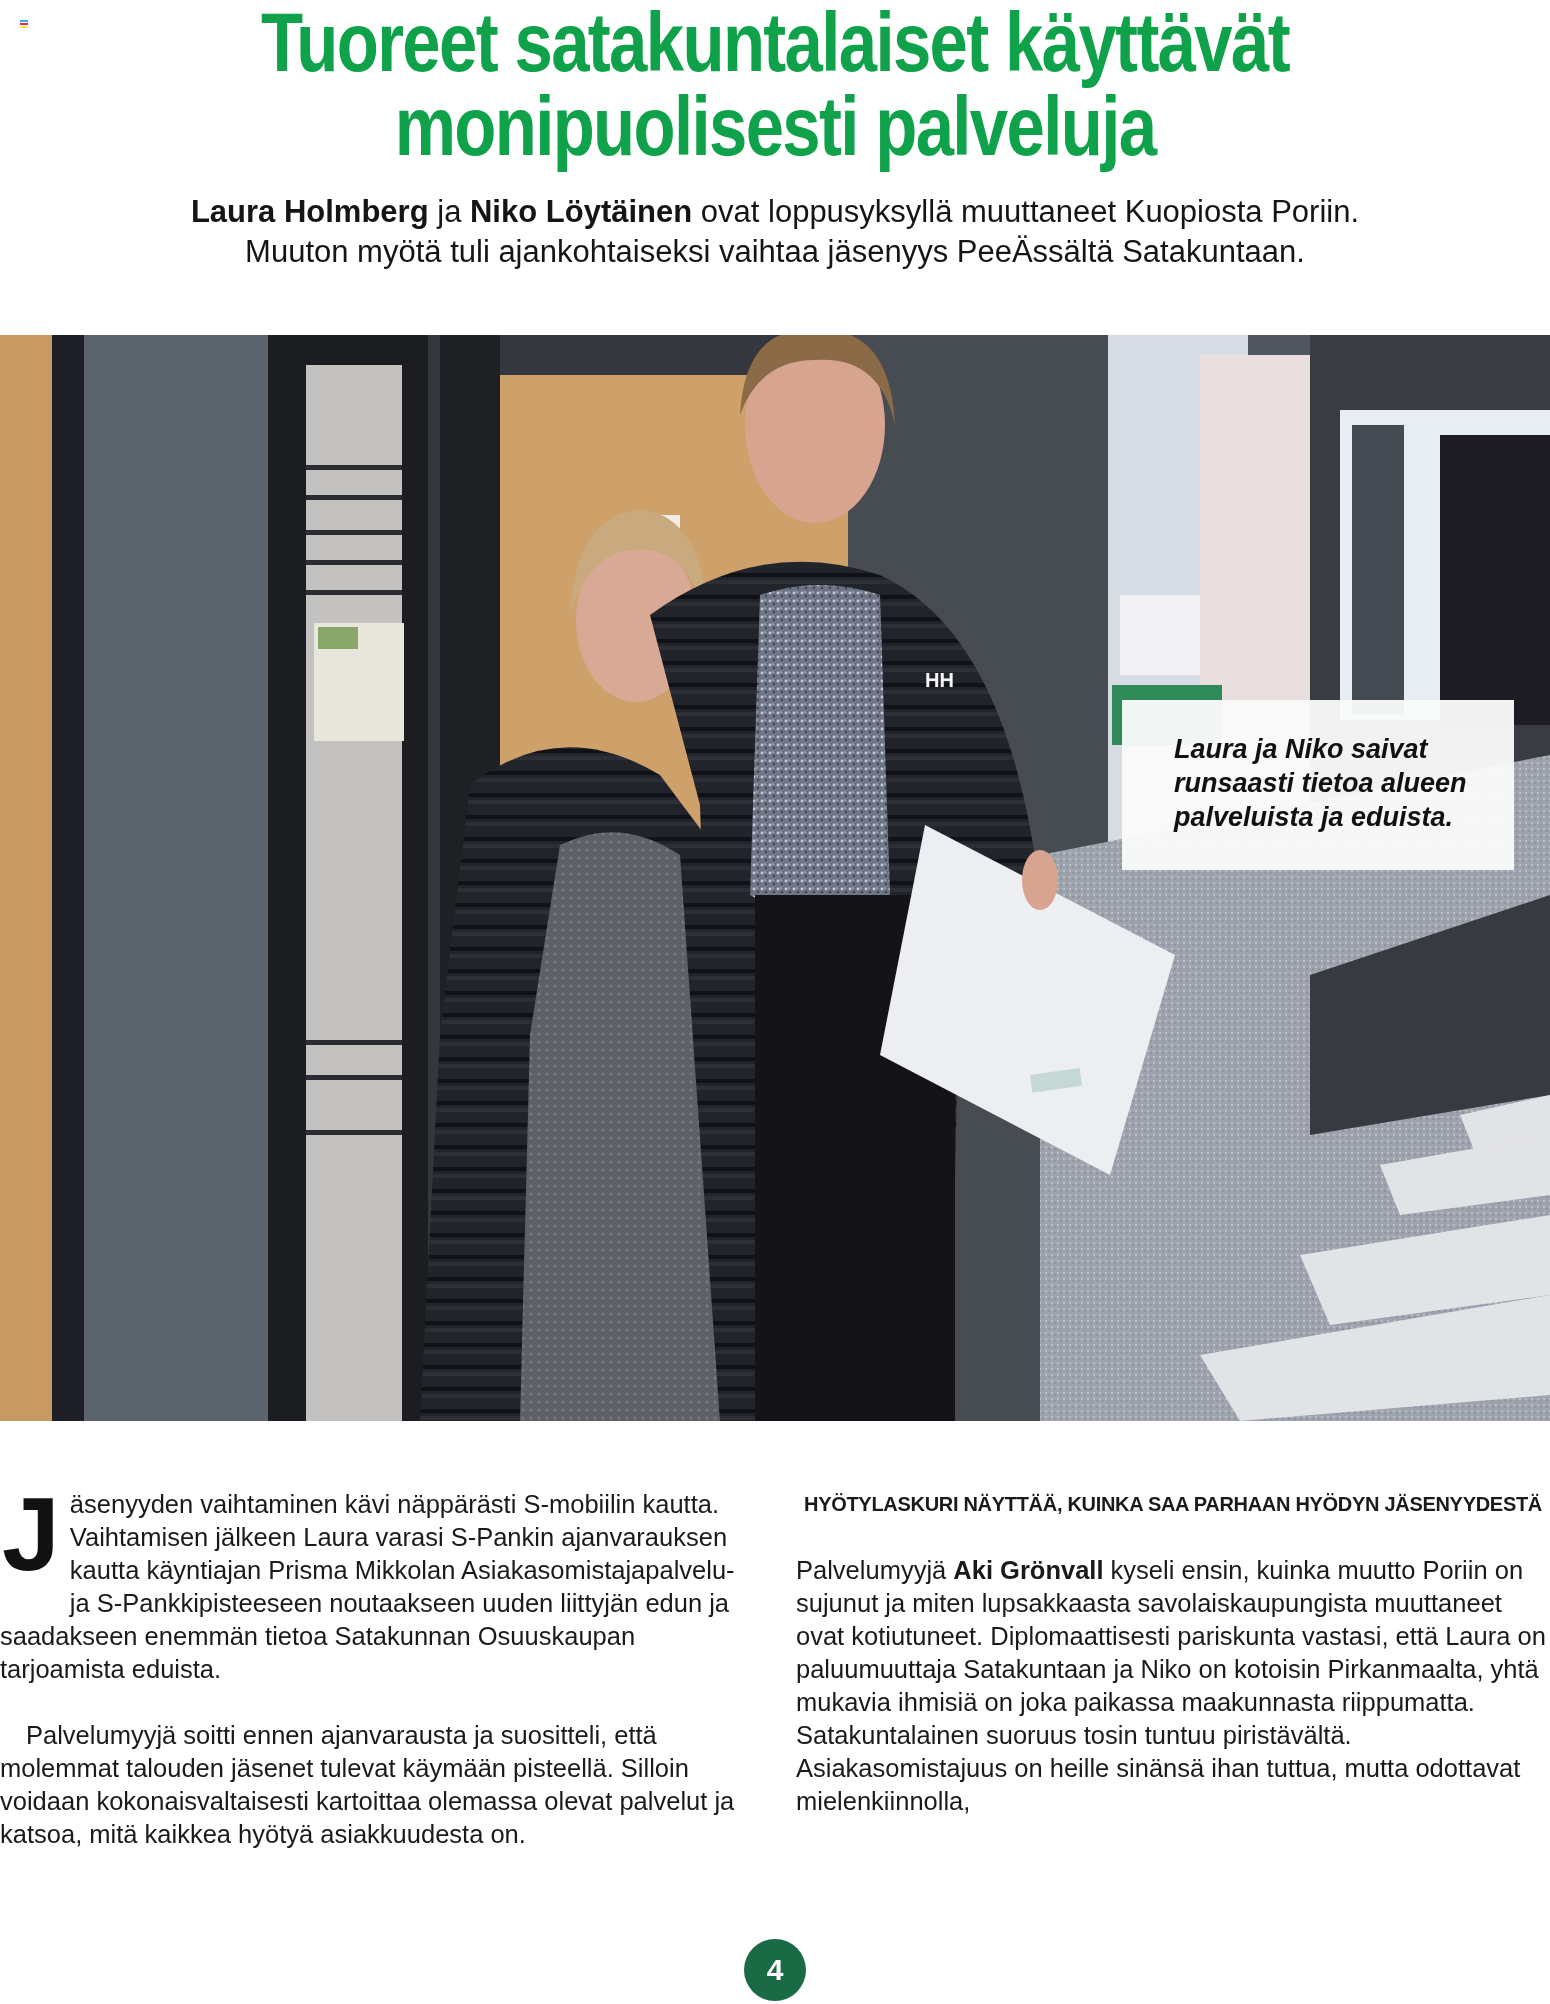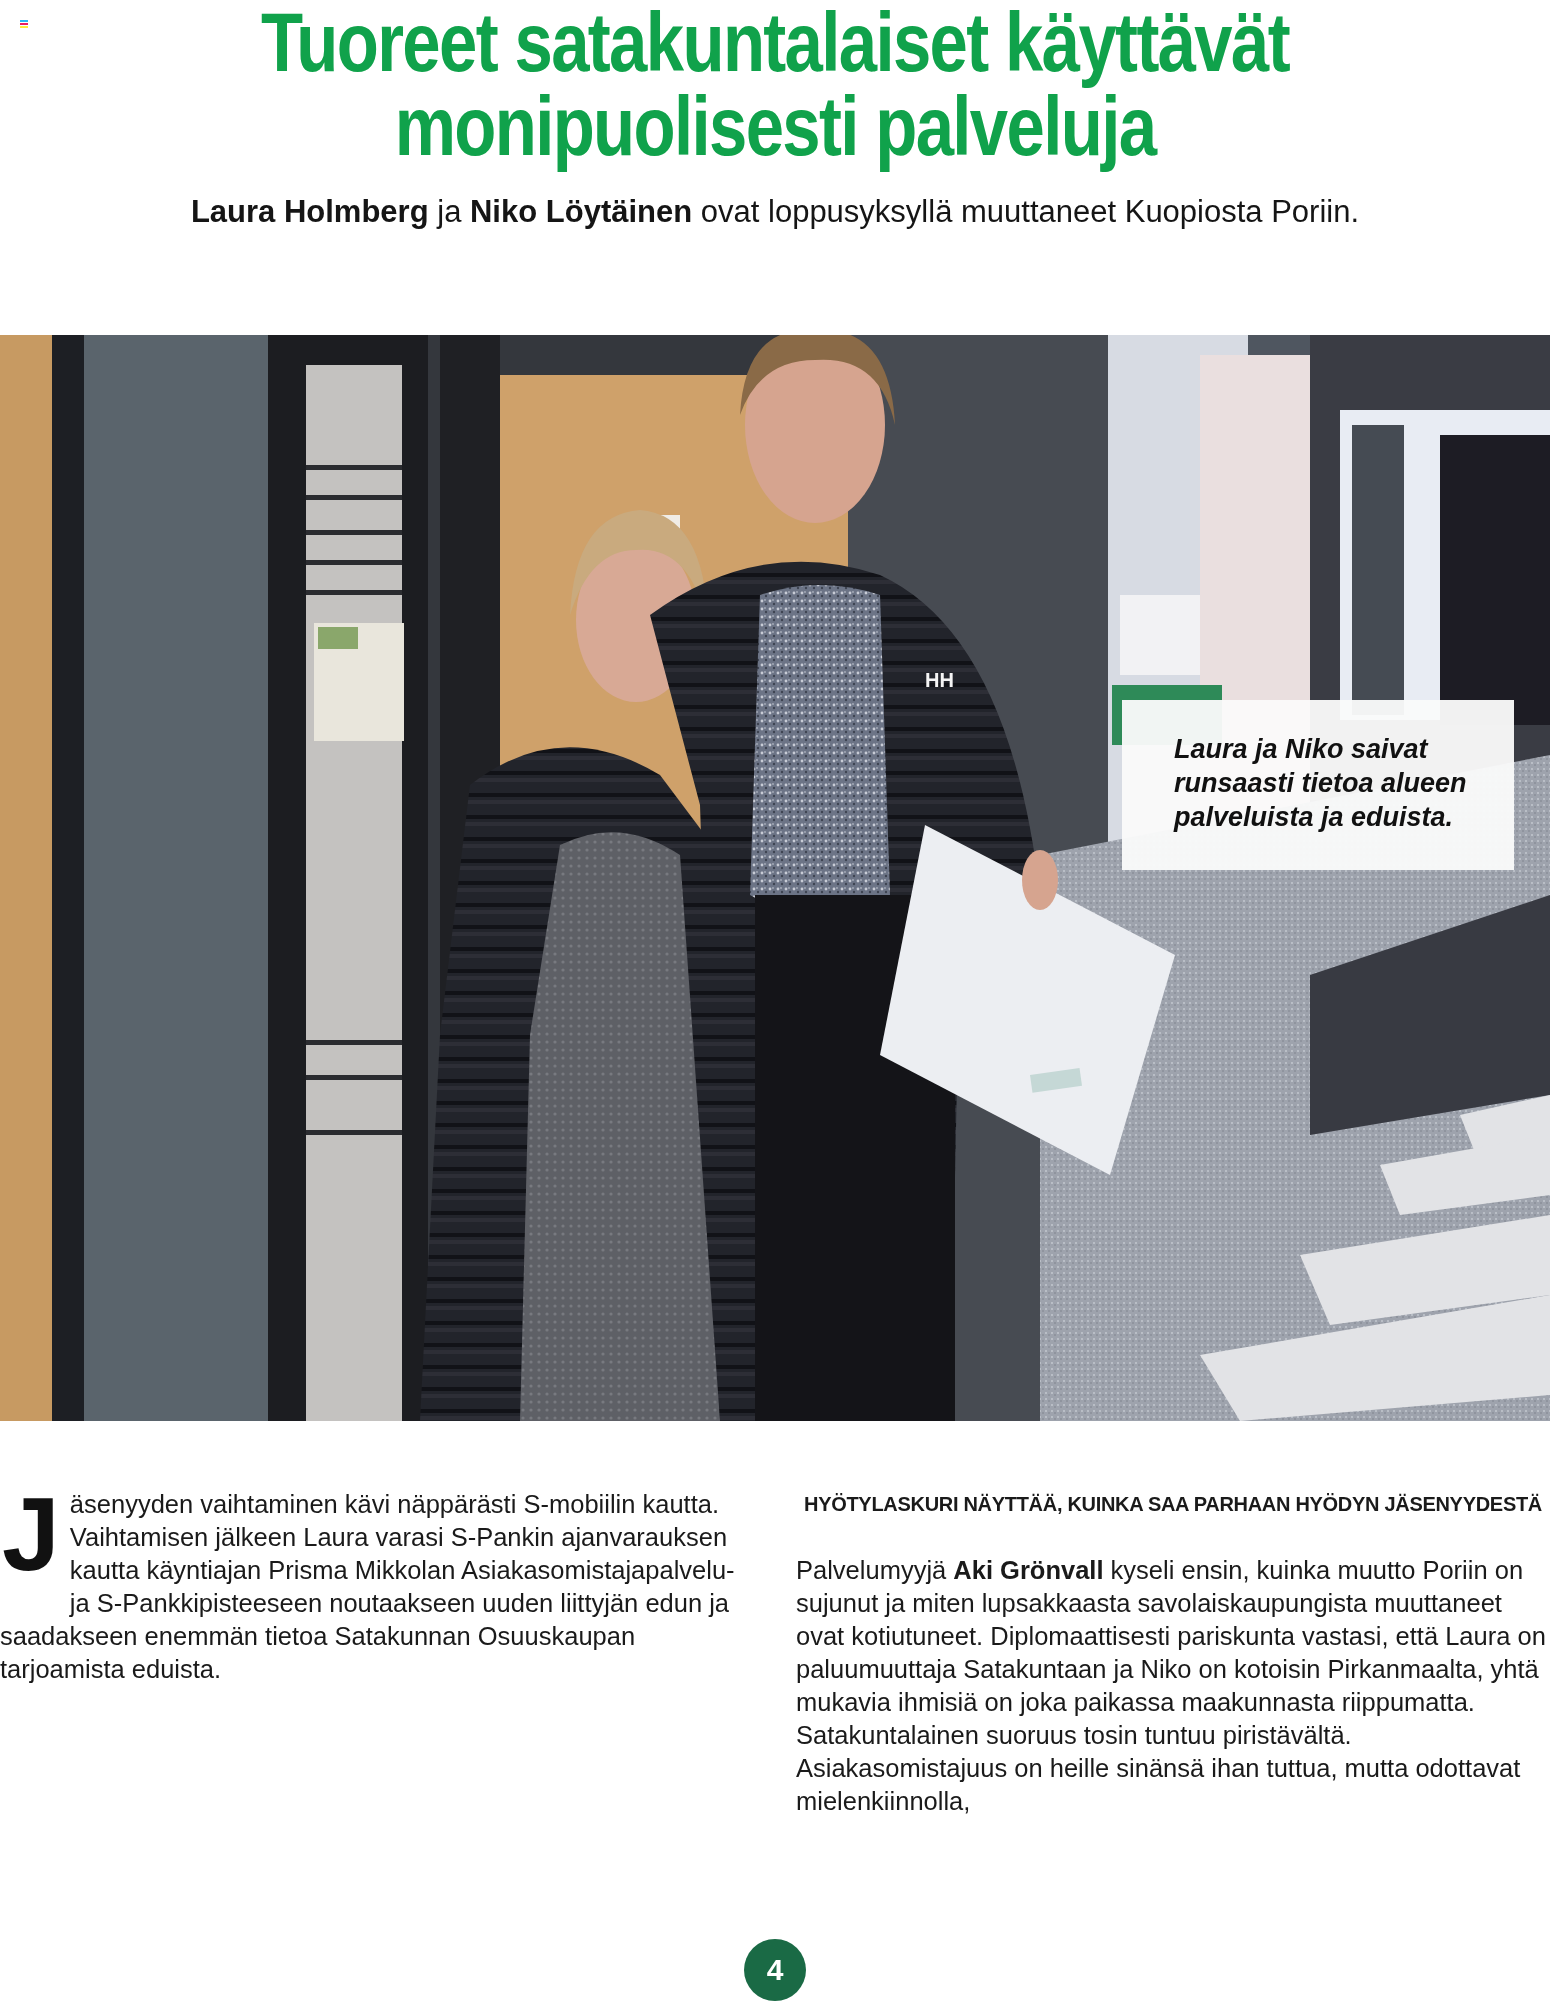--- a/index.html
+++ b/index.html
@@ -69,20 +69,21 @@
   <span style="background:#ffeb3b"></span>
 </div>
 
 <h1 class="title">
   <span>Tuoreet satakuntalaiset käyttävät</span>
   <span>monipuolisesti palveluja</span>
 </h1>
 
 <p class="lead">
   <b>Laura Holmberg</b><span> ja </span><b>Niko Löytäinen</b><span> ovat loppusyksyllä muuttaneet Kuopiosta Poriin.</span><br>
+  <span>Muuton myötä tuli ajankohtaiseksi vaihtaa jäsenyys PeeÄssältä Satakuntaan.</span>
 </p>
 
 <div class="photo">
   <svg width="1550" height="1086" viewBox="0 0 1550 1086" xmlns="http://www.w3.org/2000/svg">
     <defs>
       <pattern id="floor" width="6" height="6" patternUnits="userSpaceOnUse">
         <rect width="6" height="6" fill="#9ea3ad"></rect>
         <circle cx="2" cy="2" r="1" fill="#c3c7cf"></circle>
         <circle cx="5" cy="4" r="0.8" fill="#7d828c"></circle>
       </pattern>
@@ -163,20 +164,21 @@
     <polygon points="925,490 1175,620 1110,840 880,720" fill="#eceef2"></polygon>
     <rect x="1030" y="740" width="50" height="18" fill="#c5d8d6" transform="rotate(-8 1030 740)"></rect>
     <ellipse cx="1040" cy="545" rx="18" ry="30" fill="#d6a48f"></ellipse>
   </svg>
 </div>
 
 <div class="caption">Laura ja Niko saivat runsaasti tietoa alueen palveluista ja eduista.</div>
 
 <div class="col col-left">
   <p><span class="dropcap">J</span><span>äsenyyden vaihtaminen kävi näppärästi S-mobiilin kautta. Vaihtamisen jälkeen Laura varasi S-Pankin ajanvarauksen kautta käyntiajan Prisma Mikkolan Asiakasomistajapalvelu- ja S-Pankkipisteeseen noutaakseen uuden liittyjän edun ja saadakseen enemmän tietoa Satakunnan Osuuskaupan tarjoamista eduista.</span></p>
+  <p class="indent">Palvelumyyjä soitti ennen ajanvarausta ja suositteli, että molemmat talouden jäsenet tulevat käymään pisteellä. Silloin voidaan kokonaisvaltaisesti kartoittaa olemassa olevat palvelut ja katsoa, mitä kaikkea hyötyä asiakkuudesta on.</p>
 </div>
 
 <div class="col col-right">
   <p class="subhead">HYÖTYLASKURI NÄYTTÄÄ, KUINKA SAA PARHAAN HYÖDYN JÄSENYYDESTÄ</p>
   <p><span>Palvelumyyjä </span><b>Aki Grönvall</b><span> kyseli ensin, kuinka muutto Poriin on sujunut ja miten lupsakkaasta savolaiskaupungista muuttaneet ovat kotiutuneet. Diplomaattisesti pariskunta vastasi, että Laura on paluumuuttaja Satakuntaan ja Niko on kotoisin Pirkanmaalta, yhtä mukavia ihmisiä on joka paikassa maakunnasta riippumatta. Satakuntalainen suoruus tosin tuntuu piristävältä. Asiakasomistajuus on heille sinänsä ihan tuttua, mutta odottavat mielenkiinnolla,</span></p>
 </div>
 
 <div class="page-num">4</div>
 
 </body></html>

